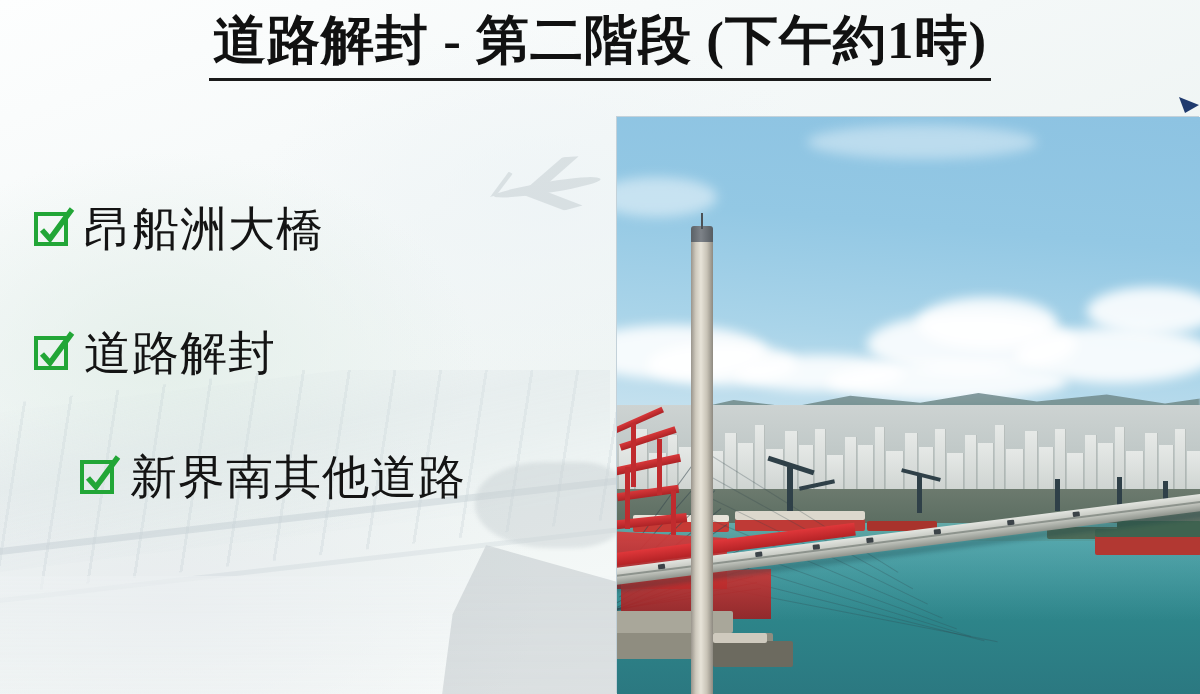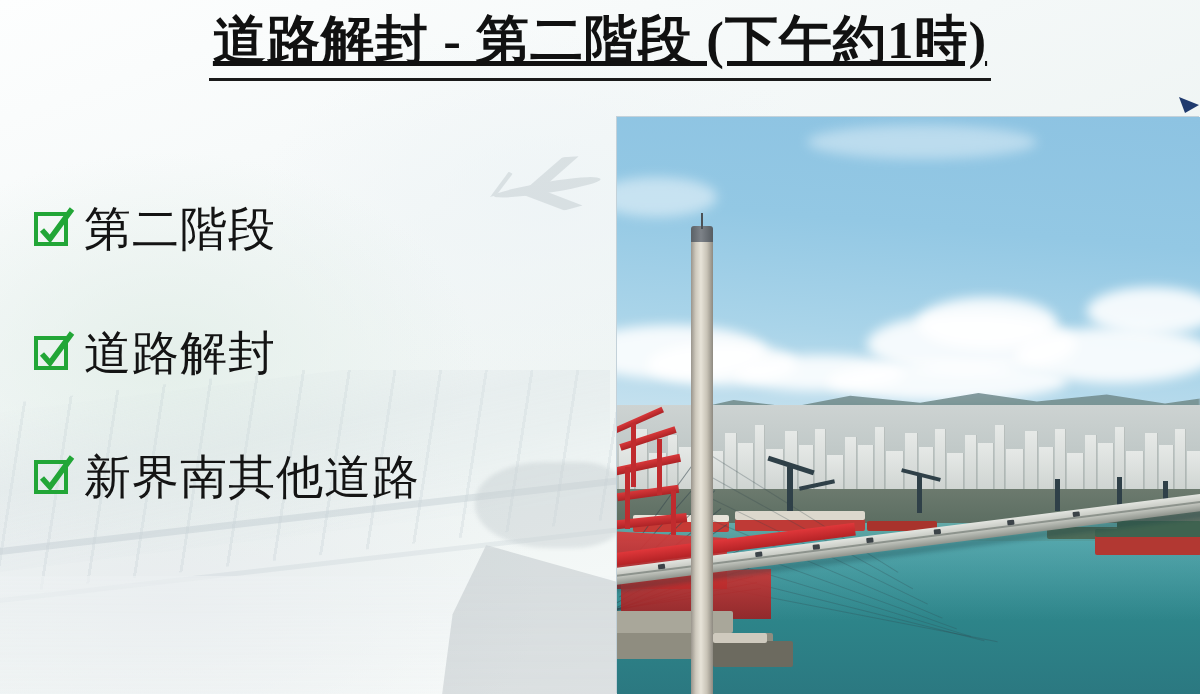--- a/index.html
+++ b/index.html
@@ -110,34 +110,33 @@
     display:inline-block;
     font-family:"Liberation Serif", "DejaVu Serif", serif;
     font-weight:bold;
     font-size:53px;
     line-height:64px;
     letter-spacing:1px;
     color:#111111;
     white-space:nowrap;
     padding:0 4px 6px 4px;
     border-bottom:3px solid #1a1a1a;
-    text-decoration:underline;
   }
 
   
   .bullets {
     position:absolute; left:34px; top:196px; width:560px;
   }
   .bullet-row {
     display:flex;
     align-items:center;
     height:66px;
     margin-bottom:58px;
   }
-  .bullet-row:last-child { margin-bottom:0; }
+  .bullet-row:last-child { margin-bottom:0;margin-left:46px; }
 
   .checkbox {
     position:relative;
     width:38px; height:38px;
     flex:0 0 38px;
     margin-right:12px;
   }
   .checkbox .box {
     position:absolute; left:0; top:2px;
     width:34px; height:34px;
@@ -332,21 +331,21 @@
 
   <div class="bullets">
 
     <div class="bullet-row">
       <span class="checkbox">
         <span class="box"></span>
         <svg width="42" height="44" viewBox="0 0 42 44">
           <path d="M9 24 L17 33 L39 3" stroke="#22a637" stroke-width="5.5" fill="none" stroke-linecap="butt" stroke-linejoin="miter"></path>
         </svg>
       </span>
-      <span class="bullet-label">第二階段</span>
+      <span class="bullet-label">昂船洲大橋</span>
     </div>
 
     <div class="bullet-row">
       <span class="checkbox">
         <span class="box"></span>
         <svg width="42" height="44" viewBox="0 0 42 44">
           <path d="M9 24 L17 33 L39 3" stroke="#22a637" stroke-width="5.5" fill="none" stroke-linecap="butt" stroke-linejoin="miter"></path>
         </svg>
       </span>
       <span class="bullet-label">道路解封</span>

